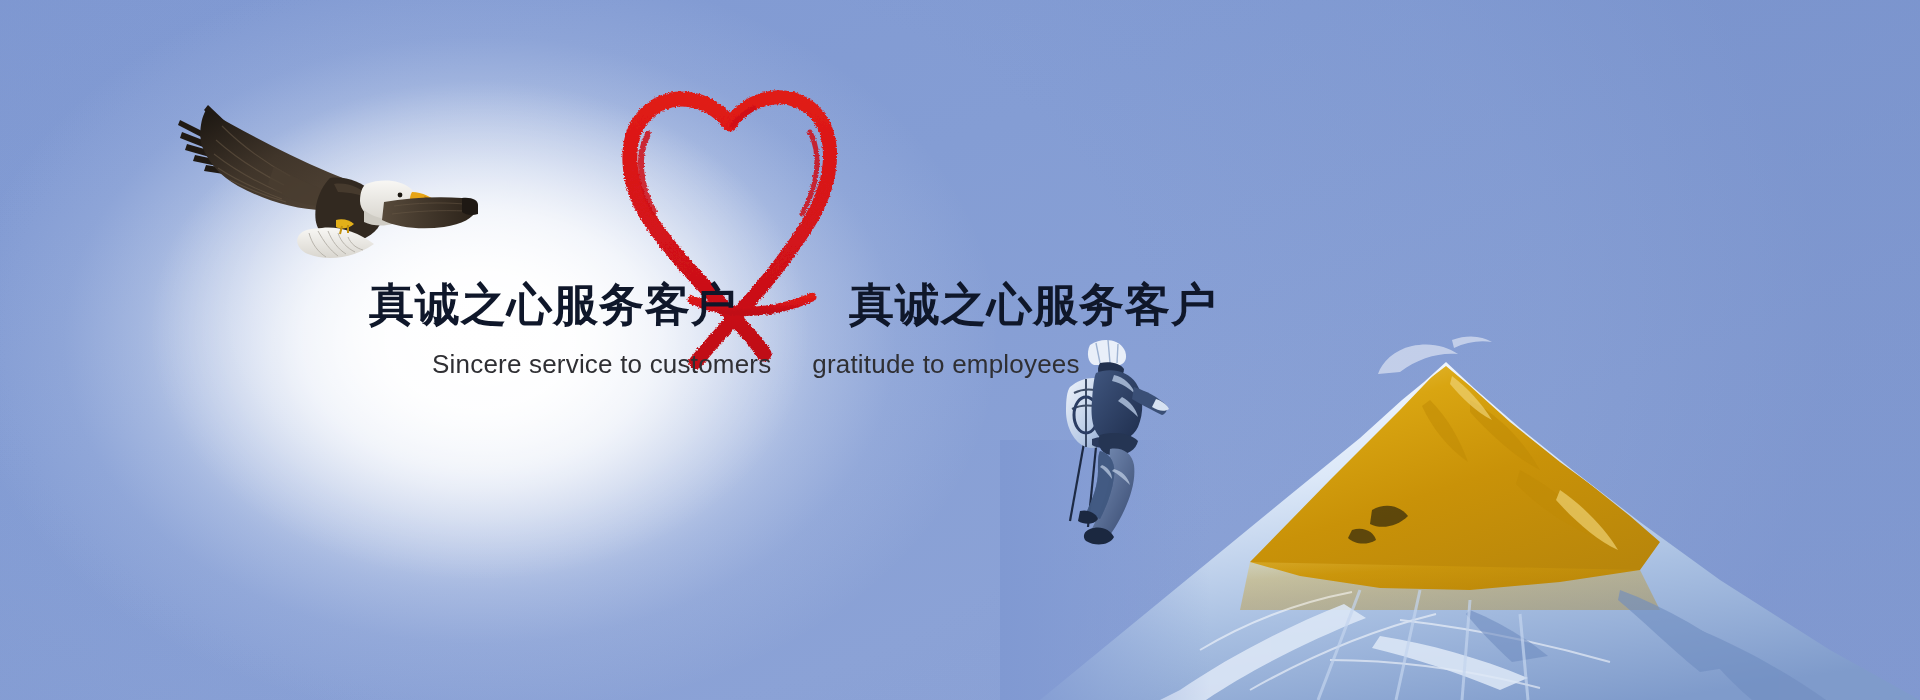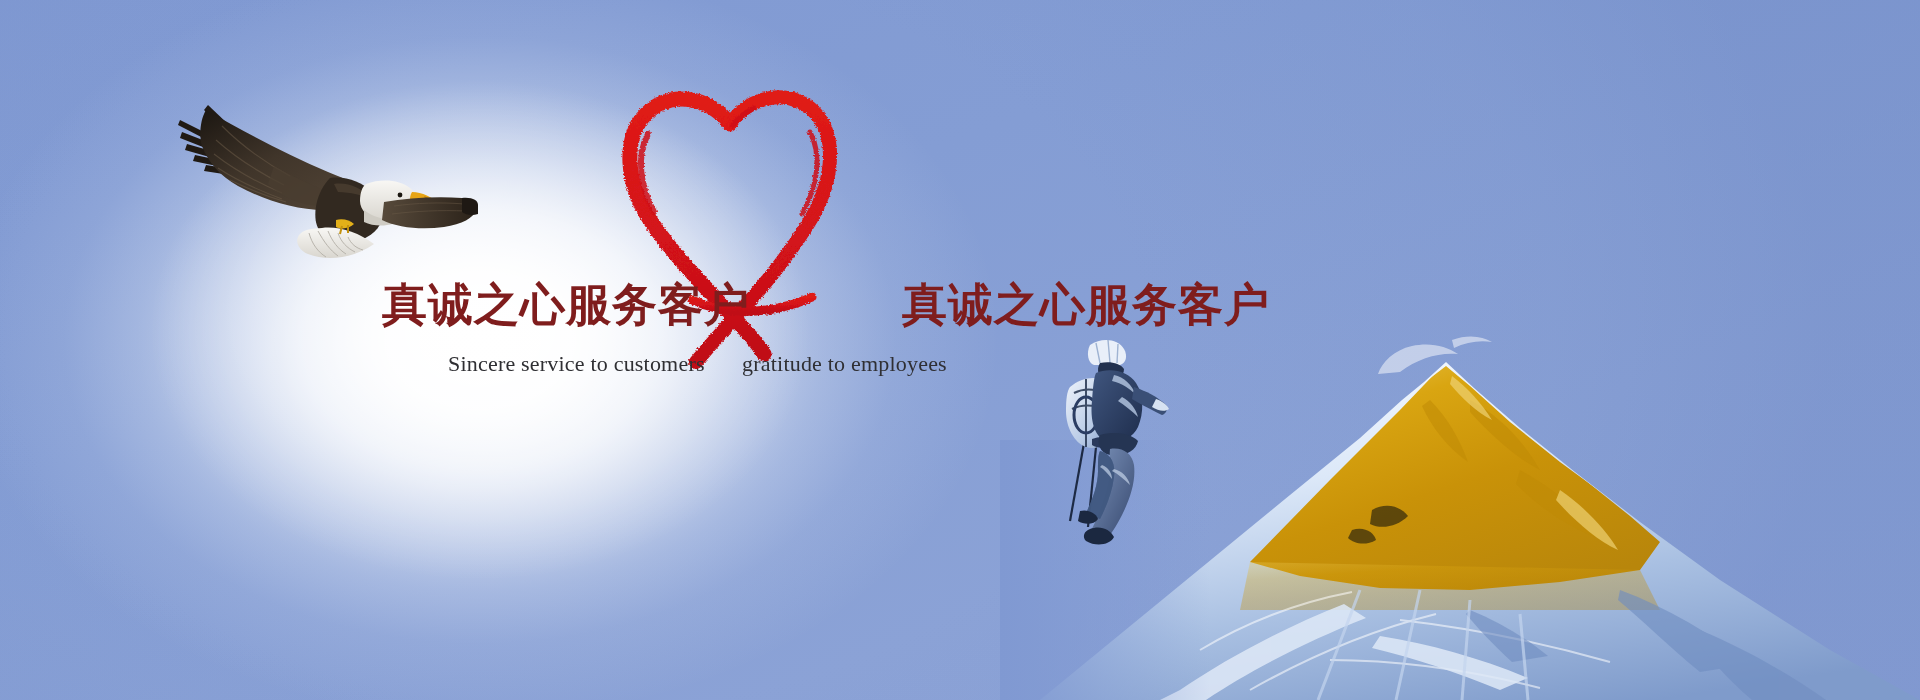--- a/index.html
+++ b/index.html
@@ -44,35 +44,34 @@
   
   .eagle{position:absolute;left:178px;top:92px;width:300px;height:215px;}
   .eagle svg{display:block;width:100%;height:100%;}
 
   
   .heart{position:absolute;left:612px;top:62px;width:240px;height:315px;}
   .heart svg{display:block;width:100%;height:100%;}
 
   
   .headline{
-    position:absolute;left:382px;top:277px;width:760px;height:56px;
+    position:absolute;left:369px;top:277px;width:760px;height:56px;
     display:flex;align-items:center;
     font-family:"DejaVu Sans","Liberation Sans",sans-serif;
     font-weight:bold;font-size:45px;line-height:52px;
-    color:#7f1d1d;letter-spacing:1px;white-space:nowrap;
+    color:#0f172a;letter-spacing:1px;white-space:nowrap;
     z-index:6;
-    gap:40px;
   }
   .hl-left{margin-right:112px;}
   .hl-right{}
 
   .subline{
-    position:absolute;left:448px;top:348px;width:700px;height:32px;
-    font-family:Liberation Serif, serif;
-    font-weight:400;font-size:22px;line-height:32px;
+    position:absolute;left:432px;top:348px;width:700px;height:32px;
+    font-family:Liberation Sans, sans-serif;
+    font-weight:400;font-size:26px;line-height:32px;
     color:#2f2f33;letter-spacing:0.2px;white-space:nowrap;
     z-index:6;
   }
   .sub-gap{display:inline-block;width:26px;}
 
   
   .mountain{position:absolute;left:1000px;top:190px;width:920px;height:510px;z-index:3;}
   .mountain svg{display:block;width:100%;height:100%;}
 
   

